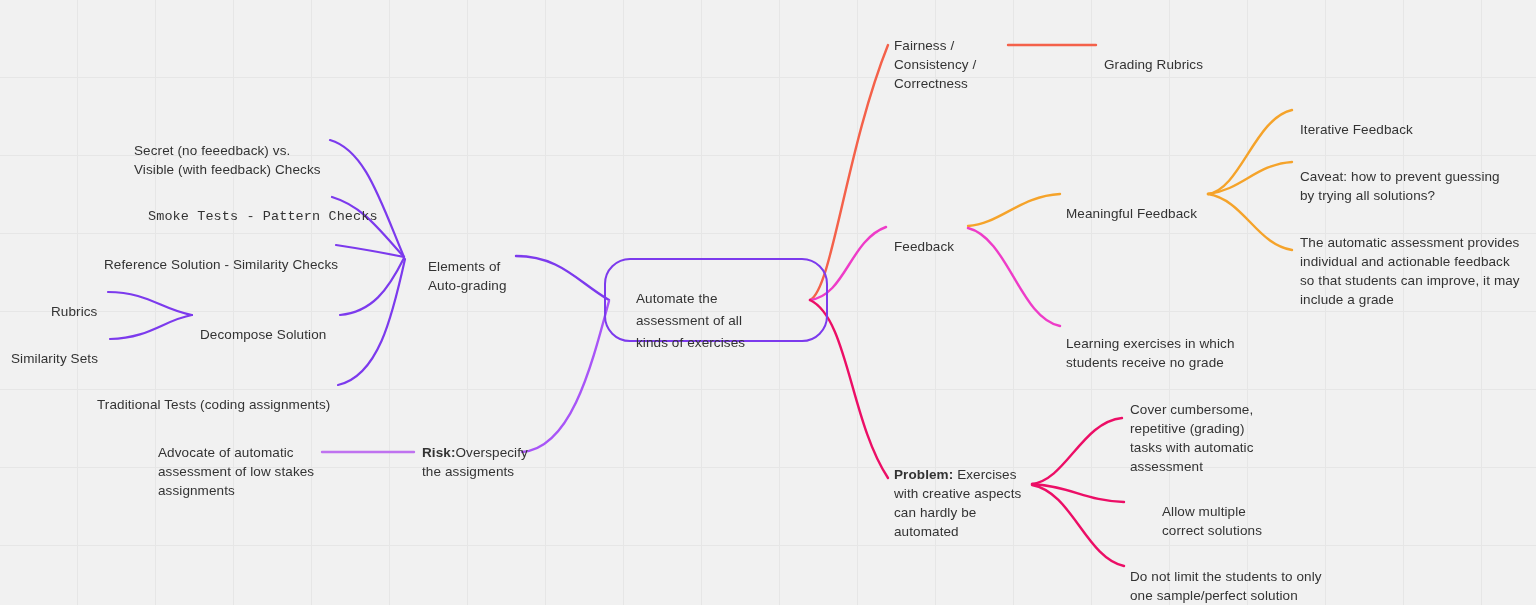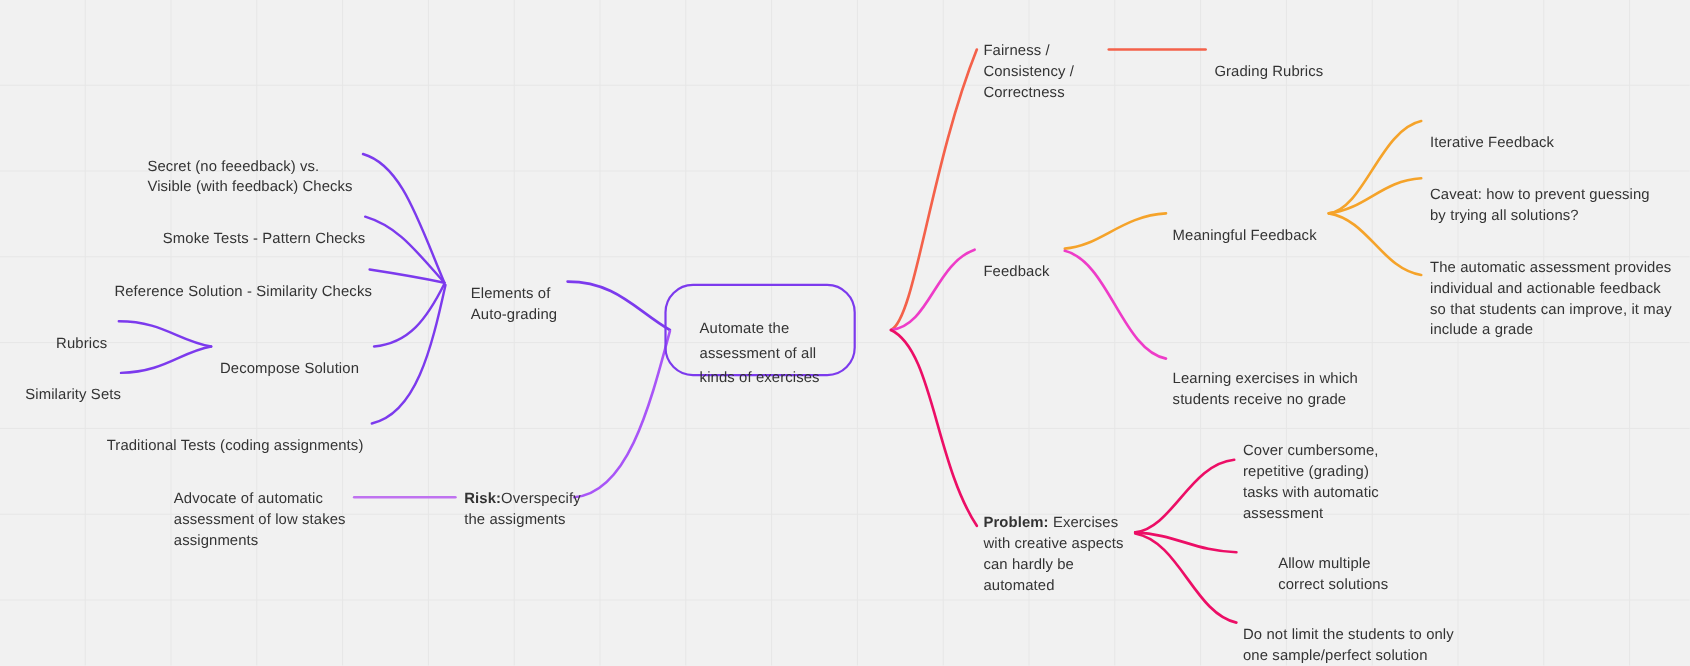--- a/index.html
+++ b/index.html
@@ -80,53 +80,53 @@
     <path d="M1208,194 C1240,190 1255,118 1292,110" stroke="#f5a32a" stroke-width="2.4"></path>
     <path d="M1208,194 C1242,190 1256,164 1292,162" stroke="#f5a32a" stroke-width="2.4"></path>
     <path d="M1208,194 C1244,200 1256,244 1292,250" stroke="#f5a32a" stroke-width="2.4"></path>
 
     <path d="M1032,484 C1066,480 1082,422 1122,418" stroke="#ec0e66" stroke-width="2.4"></path>
     <path d="M1032,484 C1070,486 1086,501 1124,502" stroke="#ec0e66" stroke-width="2.4"></path>
     <path d="M1032,485 C1072,492 1086,558 1124,566" stroke="#ec0e66" stroke-width="2.4"></path>
   </g>
 </svg>
 
-<div class="node center" style="left:604px;top:258px;width:174px;height:84px;text-decoration:underline;">
+<div class="node center" style="left:604px;top:258px;width:224px;height:84px;text-decoration:underline;">
   <div class="center-text">Automate the
 assessment of all
 kinds of exercises</div>
 </div>
 
 <div class="node" style="left:428px;top:238px;">
   <span>Elements of
 Auto-grading</span>
 </div>
 
 <div class="node" style="left:134px;top:122px;">
   <span>Secret (no feeedback) vs.
 Visible (with feedback) Checks</span>
 </div>
 
-<div class="node" style="left:148px;top:188px;">
+<div class="node" style="left:148px;top:188px;font-family:Liberation Mono, monospace;">
   <span>Smoke Tests - Pattern Checks</span>
 </div>
 
 <div class="node" style="left:104px;top:236px;">
   <span>Reference Solution - Similarity Checks</span>
 </div>
 
 <div class="node" style="left:200px;top:306px;text-align:right;">
   <span>Decompose Solution</span>
 </div>
 
 <div class="node" style="left:51px;top:283px;text-align:right;">
   <span>Rubrics</span>
 </div>
 
-<div class="node" style="left:11px;top:330px;margin-left:12px;">
+<div class="node" style="left:11px;top:330px;">
   <span>Similarity Sets</span>
 </div>
 
 <div class="node" style="left:97px;top:376px;">
   <span>Traditional Tests (coding assignments)</span>
 </div>
 
 <div class="node" style="left:422px;top:424px;">
   <b>Risk:</b><span>Overspecify
 the assigments</span>

